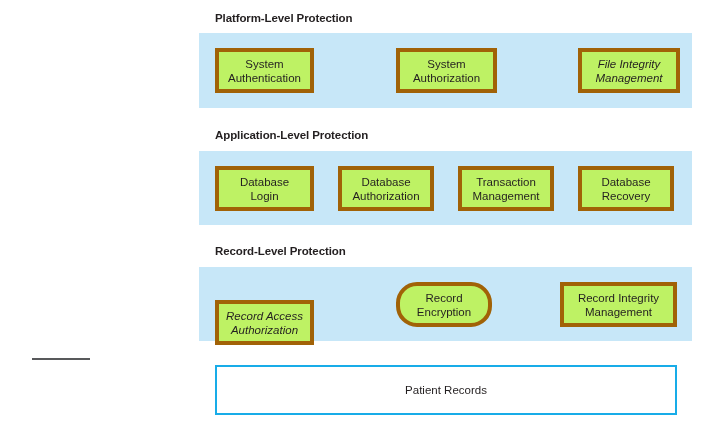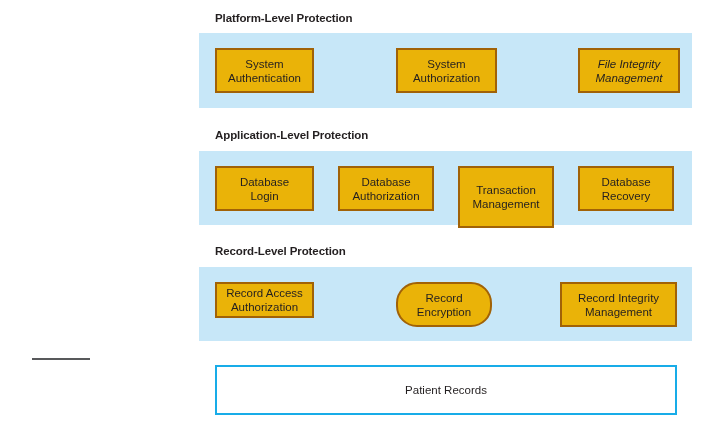--- a/index.html
+++ b/index.html
@@ -69,22 +69,22 @@
     position: absolute;
     left: 0;
     width: 493px;
     background: #c7e7f8;
   }
 
   
   .node {
     position: absolute;
     box-sizing: border-box;
-    background: #eab308;
-    border: 2px solid #a16207;
+    background: #bef264;
+    border: 4px solid #a16207;
     display: flex;
     align-items: center;
     justify-content: center;
     text-align: center;
     font-size: 11.5px;
     line-height: 14px;
     color: #231f20;
   }
   .node::after {
     content: "";
@@ -170,38 +170,38 @@
         <span>Database</span><br>
         <span>Login</span>
       </span>
     </div>
     <div class="node" style="left:139px; top:166px; width:96px; height:45px;">
       <span>
         <span>Database</span><br>
         <span>Authorization</span>
       </span>
     </div>
-    <div class="node" style="left:259px; top:166px; width:96px; height:62px;">
+    <div class="node" style="left:259px; top:166px; width:96px; height:45px;">
       <span>
         <span>Transaction</span><br>
         <span>Management</span>
       </span>
     </div>
     <div class="node" style="left:379px; top:166px; width:96px; height:45px;">
       <span>
         <span>Database</span><br>
         <span>Recovery</span>
       </span>
     </div>
   </div>
 
   <div class="layer">
     <div class="layer-heading" style="top:245px;">Record-Level Protection</div>
     <div class="band" style="top:267px; height:74px;"></div>
-    <div class="node" style="left:16px; top:282px; width:99px; height:36px;">
+    <div class="node" style="left:16px; top:300px; width:99px; height:45px;font-style:italic;">
       <span>
         <span>Record Access</span><br>
         <span>Authorization</span>
       </span>
     </div>
     <div class="node" style="left:197px; top:282px; width:96px; height:45px;border-radius:21px;">
       <span>
         <span>Record</span><br>
         <span>Encryption</span>
       </span>

